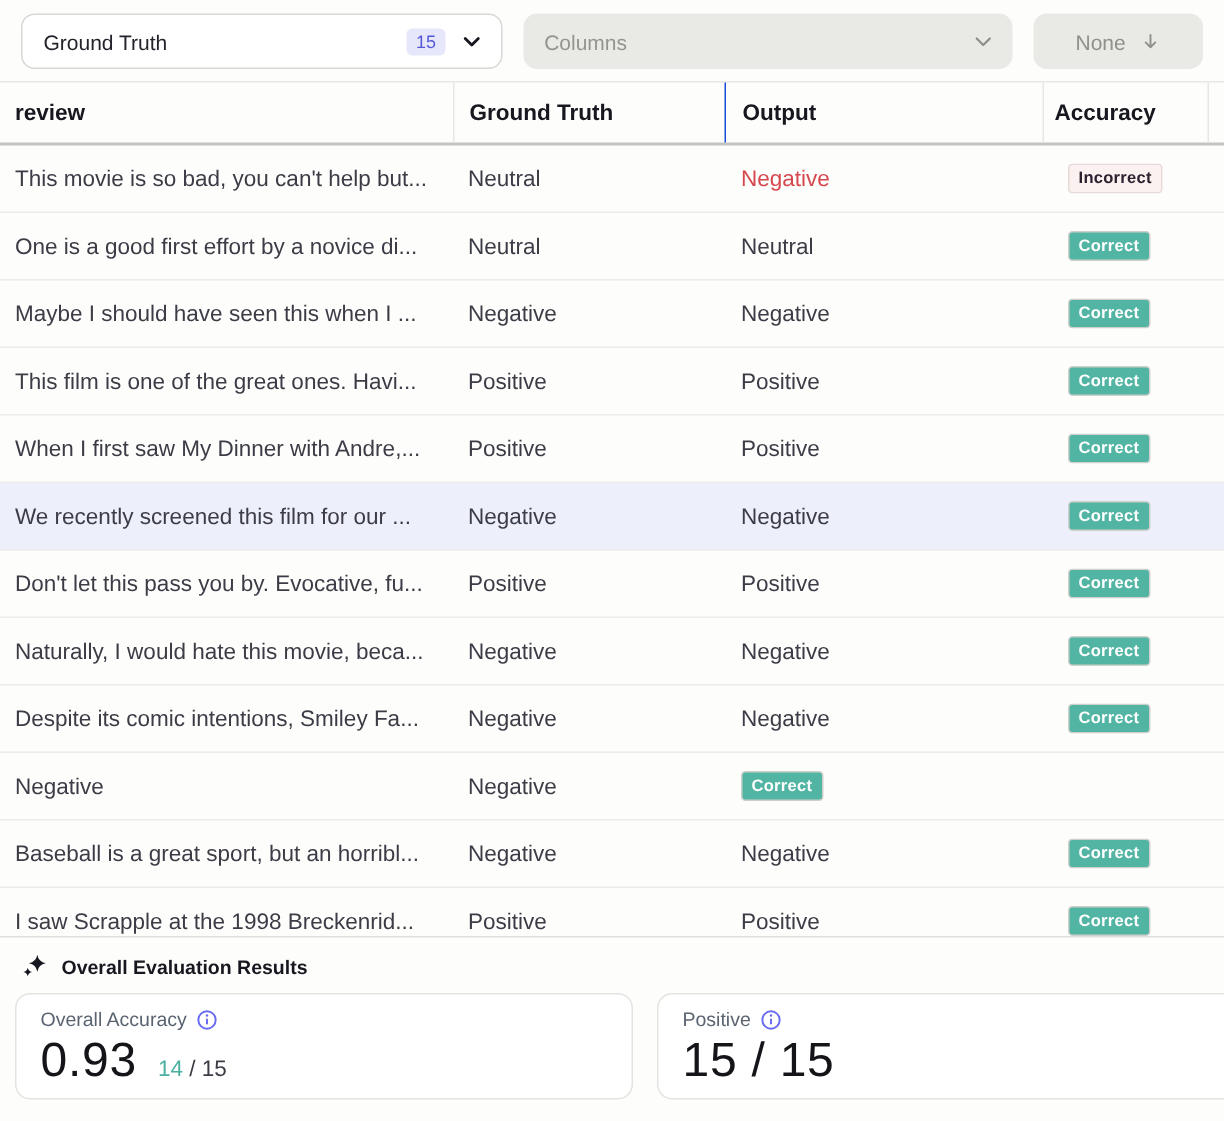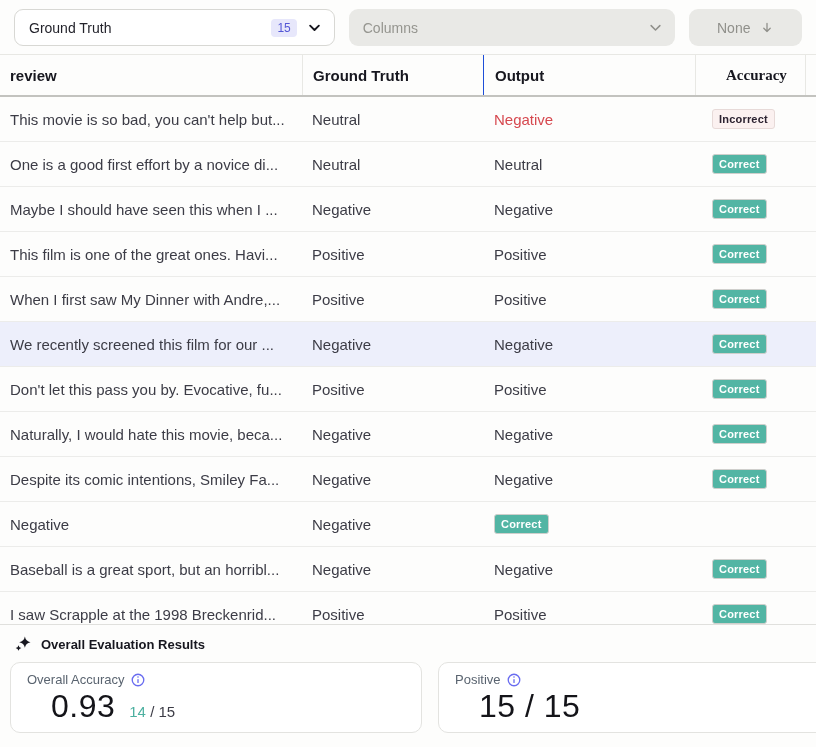--- a/index.html
+++ b/index.html
@@ -68,21 +68,21 @@
     align-items: center;
     background: #fdfdfc;
   }
   .thead .hcell {
     font-size: 15px; font-weight: 700; color: #17171f;
     height: 100%; display: flex; align-items: center;
   }
   .thead .hcell:nth-child(1) { padding-left: 10px; }
   .thead .hcell:nth-child(2) { padding-left: 10px; border-left: 1px solid #e8e8e4; }
   .thead .hcell:nth-child(3) { padding-left: 11px; border-left: 1px solid #1d4ed8; }
-  .thead .hcell:nth-child(4) { padding-left: 30px; border-left: 1px solid #e8e8e4; font-family: Liberation Serif, serif; }
+  .thead .hcell:nth-child(4) { padding-left: 7px; border-left: 1px solid #e8e8e4; }
   .thead .hcell:nth-child(5) { border-left: 1px solid #e8e8e4; }
 
   .tbody { height: 531px; overflow: hidden; }
   .trow {
     display: grid;
     grid-template-columns: 302px 181px 212px 121px;
     height: 45px;
     align-items: center;
     border-bottom: 1px solid #ececea;
     cursor: pointer;
@@ -145,21 +145,21 @@
   }
   .card-label {
     display: flex; align-items: center; gap: 6px;
     font-size: 13px; color: #5a6470;
   }
   .card-value-row {
     display: flex; align-items: baseline; gap: 14px;
     margin-top: 1px;
   }
   .card-value {
-    font-size: 32px; color: #141419; letter-spacing: 0.5px; margin-left: 24px;
+    font-size: 32px; color: #141419; letter-spacing: 0.5px;
   }
   .fraction { font-size: 15px; color: #3c3c46; }
   .fraction .num { color: var(--teal-text, #4cb0a0); }
   .info-icon { display: flex; align-items: center; cursor: pointer; }
 </style>
 </head>
 <body>
 
 <div class="toolbar">
   <div class="select-light">

